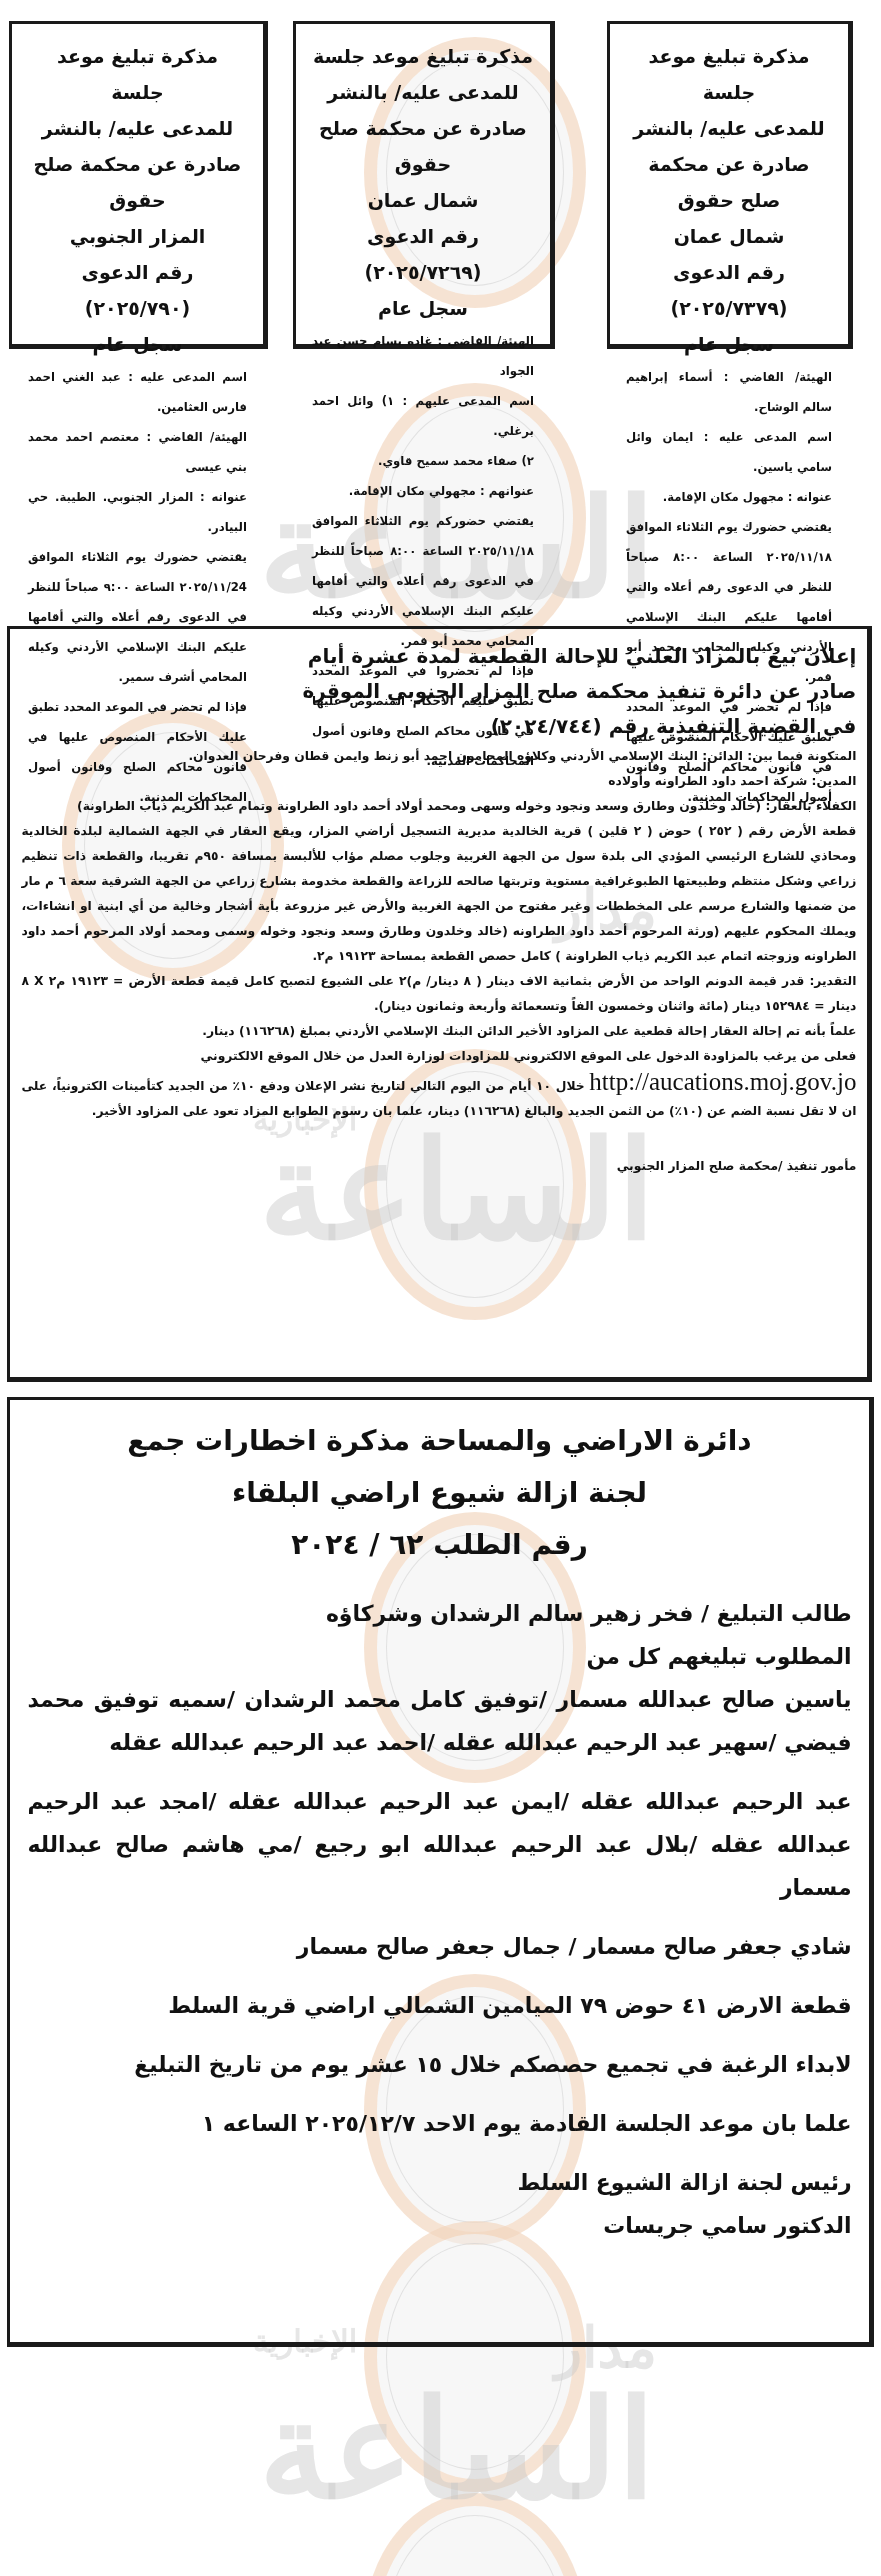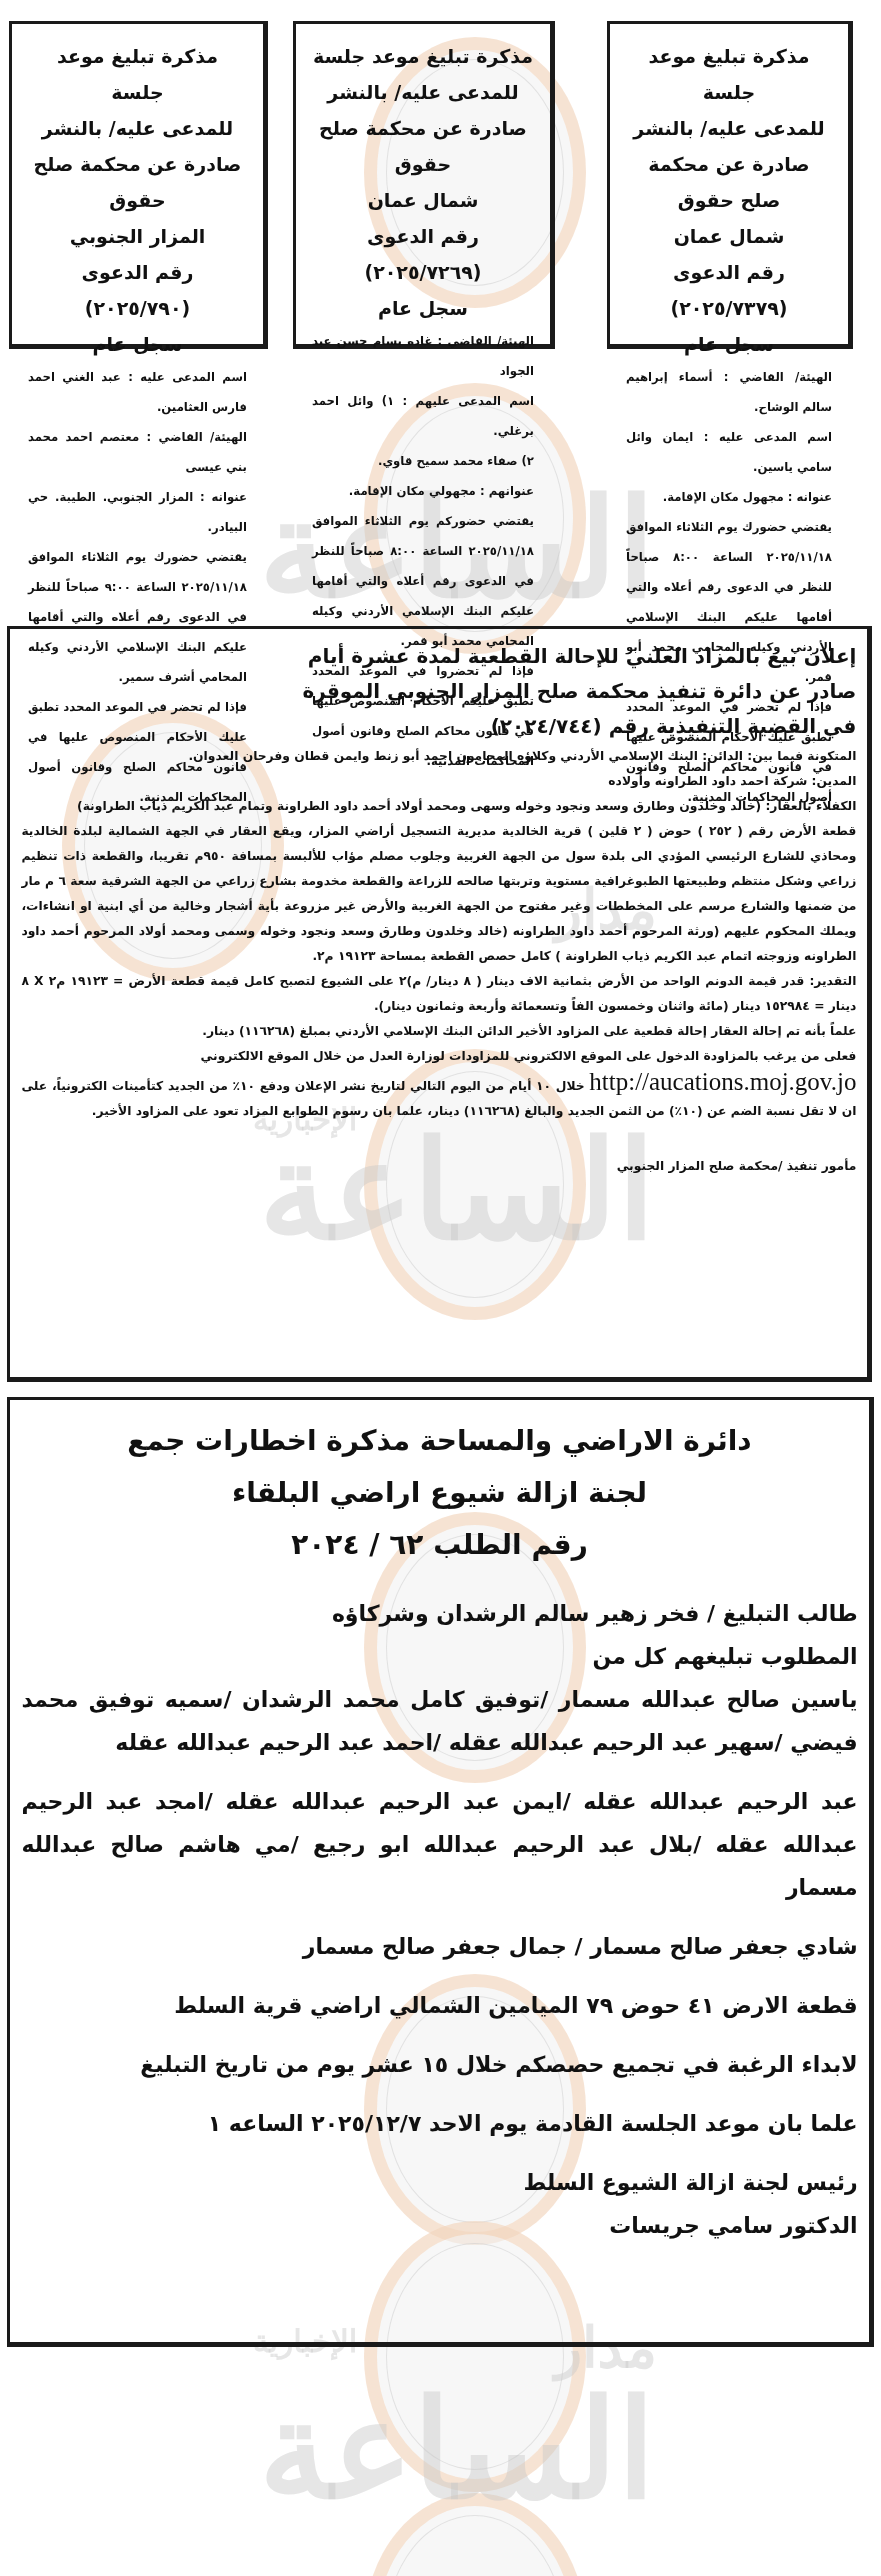--- a/index.html
+++ b/index.html
@@ -23,21 +23,21 @@
   #notice-right { right: 28px; width: 246px; }
   #notice-mid { right: 326px; width: 262px; }
   #notice-left { right: 613px; width: 259px; }
   .auction { top: 626px; right: 8.6px; left: 7.4px; height: 239px; padding: 10px 11px; }
   .auction .title { font-size: 20px; font-weight: bold; text-align: right; line-height: 35px; }
   .auction .body p { font-size: 12.3px; font-weight: bold; line-height: 25px; text-align: justify; }
   .auction .url { font-family: "Liberation Serif", serif; font-weight: normal; font-size: 25px; direction: ltr; unicode-bidi: embed; }
   .auction .signature { text-align: left; margin-top: 30px; }
 
   
-  .land { top: 1397px; right: 7.4px; left: 7.4px; height: 336px; padding: 15px 11px; }
+  .land { top: 1397px; right: 7.4px; left: 7.4px; height: 336px; padding: 15px 17px; }
   .land .title { font-size: 28px; font-weight: bold; text-align: center; line-height: 52px; letter-spacing: -0.3px; }
   .land .body p { font-size: 22px; font-weight: bold; line-height: 43px; text-align: justify; }
   .land .body p.gap { margin-top: 16px; }
   .land .signer { text-align: left; }
 </style>
 </head>
 <body>
 
 <div class="wm wm-clock" style="left:364px; top:37px;"></div>
 <div class="wm wm-clock" style="left:364px; top:383px;"></div>
@@ -98,21 +98,21 @@
     <div>للمدعى عليه/ بالنشر</div>
     <div>صادرة عن محكمة صلح حقوق</div>
     <div>المزار الجنوبي</div>
     <div>رقم الدعوى (٢٠٢٥/٧٩٠)</div>
     <div>سجل عام</div>
   </div>
   <div class="body">
     <p>اسم المدعى عليه : عبد الغني احمد فارس العثامين.</p>
     <p>الهيئة/ القاضي : معتصم احمد محمد بني عيسى</p>
     <p>عنوانه : المزار الجنوبي. الطيبة. حي البيادر.</p>
-    <p>يقتضي حضورك يوم الثلاثاء الموافق ٢٠٢٥/١١/١٨ الساعة ٩:٠٠ صباحاً للنظر في الدعوى رقم أعلاه والتي أقامها عليكم البنك الإسلامي الأردني وكيله المحامي أشرف سمير.</p>
+    <p>يقتضي حضورك يوم الثلاثاء الموافق ٢٠٢٥/١١/24 الساعة ٩:٠٠ صباحاً للنظر في الدعوى رقم أعلاه والتي أقامها عليكم البنك الإسلامي الأردني وكيله المحامي أشرف سمير.</p>
     <p>فإذا لم تحضر في الموعد المحدد تطبق عليك الأحكام المنصوص عليها في قانون محاكم الصلح وقانون أصول المحاكمات المدنية.</p>
   </div>
 </div>
 
 <div class="notice auction" style="height:756px; top:626px;">
   <div class="title">
     <div>إعلان بيع بالمزاد العلني للإحالة القطعية لمدة عشرة أيام</div>
     <div>صادر عن دائرة تنفيذ محكمة صلح المزار الجنوبي الموقرة</div>
     <div>في القضية التنفيذية رقم (٢٠٢٤/٧٤٤)</div>
   </div>

